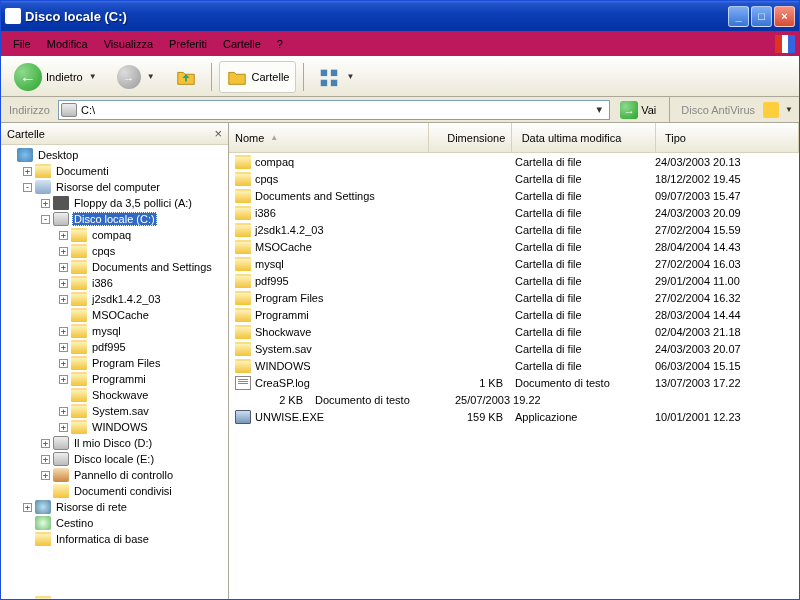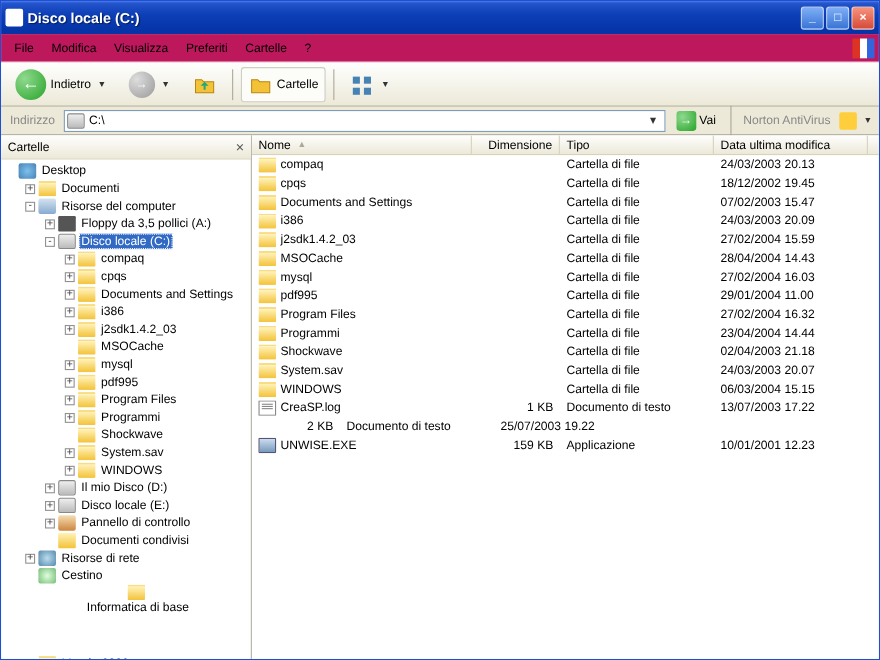--- a/index.html
+++ b/index.html
@@ -47,21 +47,21 @@
 .ico-mycomputer { background: linear-gradient(#d5e3f0,#88aad0); border-radius: 2px; }
 .ico-floppy { background: #555; border-radius: 1px; }
 .ico-drive { background: linear-gradient(#eee,#bbb); border: 1px solid #888; border-radius: 2px; }
 .ico-network { background: radial-gradient(circle,#bde,#58a); border-radius: 2px; }
 .ico-recycle { background: radial-gradient(circle,#dfd,#7b7); border-radius: 2px; }
 .ico-panel { background: linear-gradient(#f5deb3,#cd853f); border-radius: 2px; }
 .ico-shared { background: linear-gradient(to bottom, #fff2b8, #f3c238); border-radius: 1px; position: relative; }
 .tree-label { padding: 1px 2px; }
 .tree-label.selected { background: #316ac5; color: white; border: 1px dotted #fff; padding: 0 1px; }
 .listview { flex: 1; background: white; display: flex; flex-direction: column; overflow: hidden; }
-.list-header { height: 18px; display: flex; background: linear-gradient(to bottom, #fefefe, #ece9d8); border-bottom: 1px solid #d8d2bd; }
+.list-header { height: 30px; display: flex; background: linear-gradient(to bottom, #fefefe, #ece9d8); border-bottom: 1px solid #d8d2bd; justify-content: space-between; }
 .col-hdr { padding: 2px 6px; border-right: 1px solid #d8d2bd; cursor: pointer; display: flex; align-items: center; }
 .col-hdr .sort { margin-left: 6px; color: #aca899; font-size: 8px; }
 .list-body { flex: 1; overflow: auto; }
 .list-row { display: flex; height: 17px; align-items: center; cursor: pointer; }
 .cell { padding: 0 6px; overflow: hidden; text-overflow: ellipsis; white-space: nowrap; }
 .cell.name { display: flex; align-items: center; gap: 4px; }
 .cell.size { text-align: right; }
 .col-name { width: 200px; } .col-size { width: 80px; } .col-type { width: 140px; } .col-date { width: 140px; }
 .fico { width: 16px; height: 14px; flex-shrink: 0; }
 .fico-folder { background: linear-gradient(to bottom, #fff2b8, #f3c238); border-radius: 1px; border-top: 2px solid #f9dd82; }
@@ -139,21 +139,21 @@
     <div class="addr-input">
       <span class="drive-ico"></span>
       <span style="flex:1">C:\</span>
       <span class="addr-dd">▾</span>
     </div>
     <div class="go-btn">
       <span class="go-arrow">→</span>
       <span>Vai</span>
     </div>
     <div class="tsep"></div>
-    <span class="nav-label">Norton AntiVirus</span>
+    <span class="nav-label">Disco AntiVirus</span>
     <span class="nav-icon"></span>
     <span class="dropdown-arrow">▼</span>
   </div>
 
   <div class="content">
     <div class="sidebar">
       <div class="sidebar-hdr">
         <span class="sidebar-hdr-title">Cartelle</span>
         <span class="sidebar-close">×</span>
       </div>
@@ -271,47 +271,47 @@
           <div class="tree-row" style="padding-left: 22px;">
             <span class="tree-toggle">+</span>
             <span class="tree-ico ico-network"></span>
             <span class="tree-label">Risorse di rete</span>
           </div>
           <div class="tree-row" style="padding-left: 22px;">
             <span class="tree-spacer"></span>
             <span class="tree-ico ico-recycle"></span>
             <span class="tree-label">Cestino</span>
           </div>
-          <div class="tree-row" style="padding-left: 22px; flex-direction: column;">
+          <div class="tree-row" style="padding-left: 22px;">
             <span class="tree-spacer"></span>
             <span class="tree-ico ico-folder"></span>
             <span class="tree-label">Informatica di base</span>
           </div>
           <div class="tree-row" style="padding-left: 22px; margin-top: 48px;">
             <span class="tree-spacer"></span>
             <span class="tree-ico ico-folder"></span>
             <span class="tree-label">Marche2003</span>
           </div>
         </div>
     </div>
     <div class="listview">
       <div class="list-header">
         <div class="col-hdr col-name">
             <span>Nome</span>
             <span class="sort">▲</span>
           </div>
         <div class="col-hdr col-size" style="justify-content:flex-end">
             <span>Dimensione</span>
           </div>
+        <div class="col-hdr col-date">
+            <span>Data ultima modifica</span>
+          </div>
         <div class="col-hdr col-type">
             <span>Tipo</span>
           </div>
-        <div class="col-hdr col-date">
-            <span>Data ultima modifica</span>
-          </div>
       </div>
       <div class="list-body" id="list">
           <div class="list-row">
             <div class="cell name col-name">
               <span class="fico fico-folder"></span>
               <span>compaq</span>
             </div>
             <div class="cell size col-size"></div>
             <div class="cell col-type">Cartella di file</div>
             <div class="cell col-date">24/03/2003 20.13</div>
@@ -325,21 +325,21 @@
             <div class="cell col-type">Cartella di file</div>
             <div class="cell col-date">18/12/2002 19.45</div>
           </div>
           <div class="list-row">
             <div class="cell name col-name">
               <span class="fico fico-folder"></span>
               <span>Documents and Settings</span>
             </div>
             <div class="cell size col-size"></div>
             <div class="cell col-type">Cartella di file</div>
-            <div class="cell col-date">07/02/2003 15.47</div>
+            <div class="cell col-date">09/07/2003 15.47</div>
           </div>
           <div class="list-row">
             <div class="cell name col-name">
               <span class="fico fico-folder"></span>
               <span>i386</span>
             </div>
             <div class="cell size col-size"></div>
             <div class="cell col-type">Cartella di file</div>
             <div class="cell col-date">24/03/2003 20.09</div>
           </div>
@@ -388,21 +388,21 @@
             <div class="cell col-type">Cartella di file</div>
             <div class="cell col-date">27/02/2004 16.32</div>
           </div>
           <div class="list-row">
             <div class="cell name col-name">
               <span class="fico fico-folder"></span>
               <span>Programmi</span>
             </div>
             <div class="cell size col-size"></div>
             <div class="cell col-type">Cartella di file</div>
-            <div class="cell col-date">23/04/2004 14.44</div>
+            <div class="cell col-date">28/03/2004 14.44</div>
           </div>
           <div class="list-row">
             <div class="cell name col-name">
               <span class="fico fico-folder"></span>
               <span>Shockwave</span>
             </div>
             <div class="cell size col-size"></div>
             <div class="cell col-type">Cartella di file</div>
             <div class="cell col-date">02/04/2003 21.18</div>
           </div>

